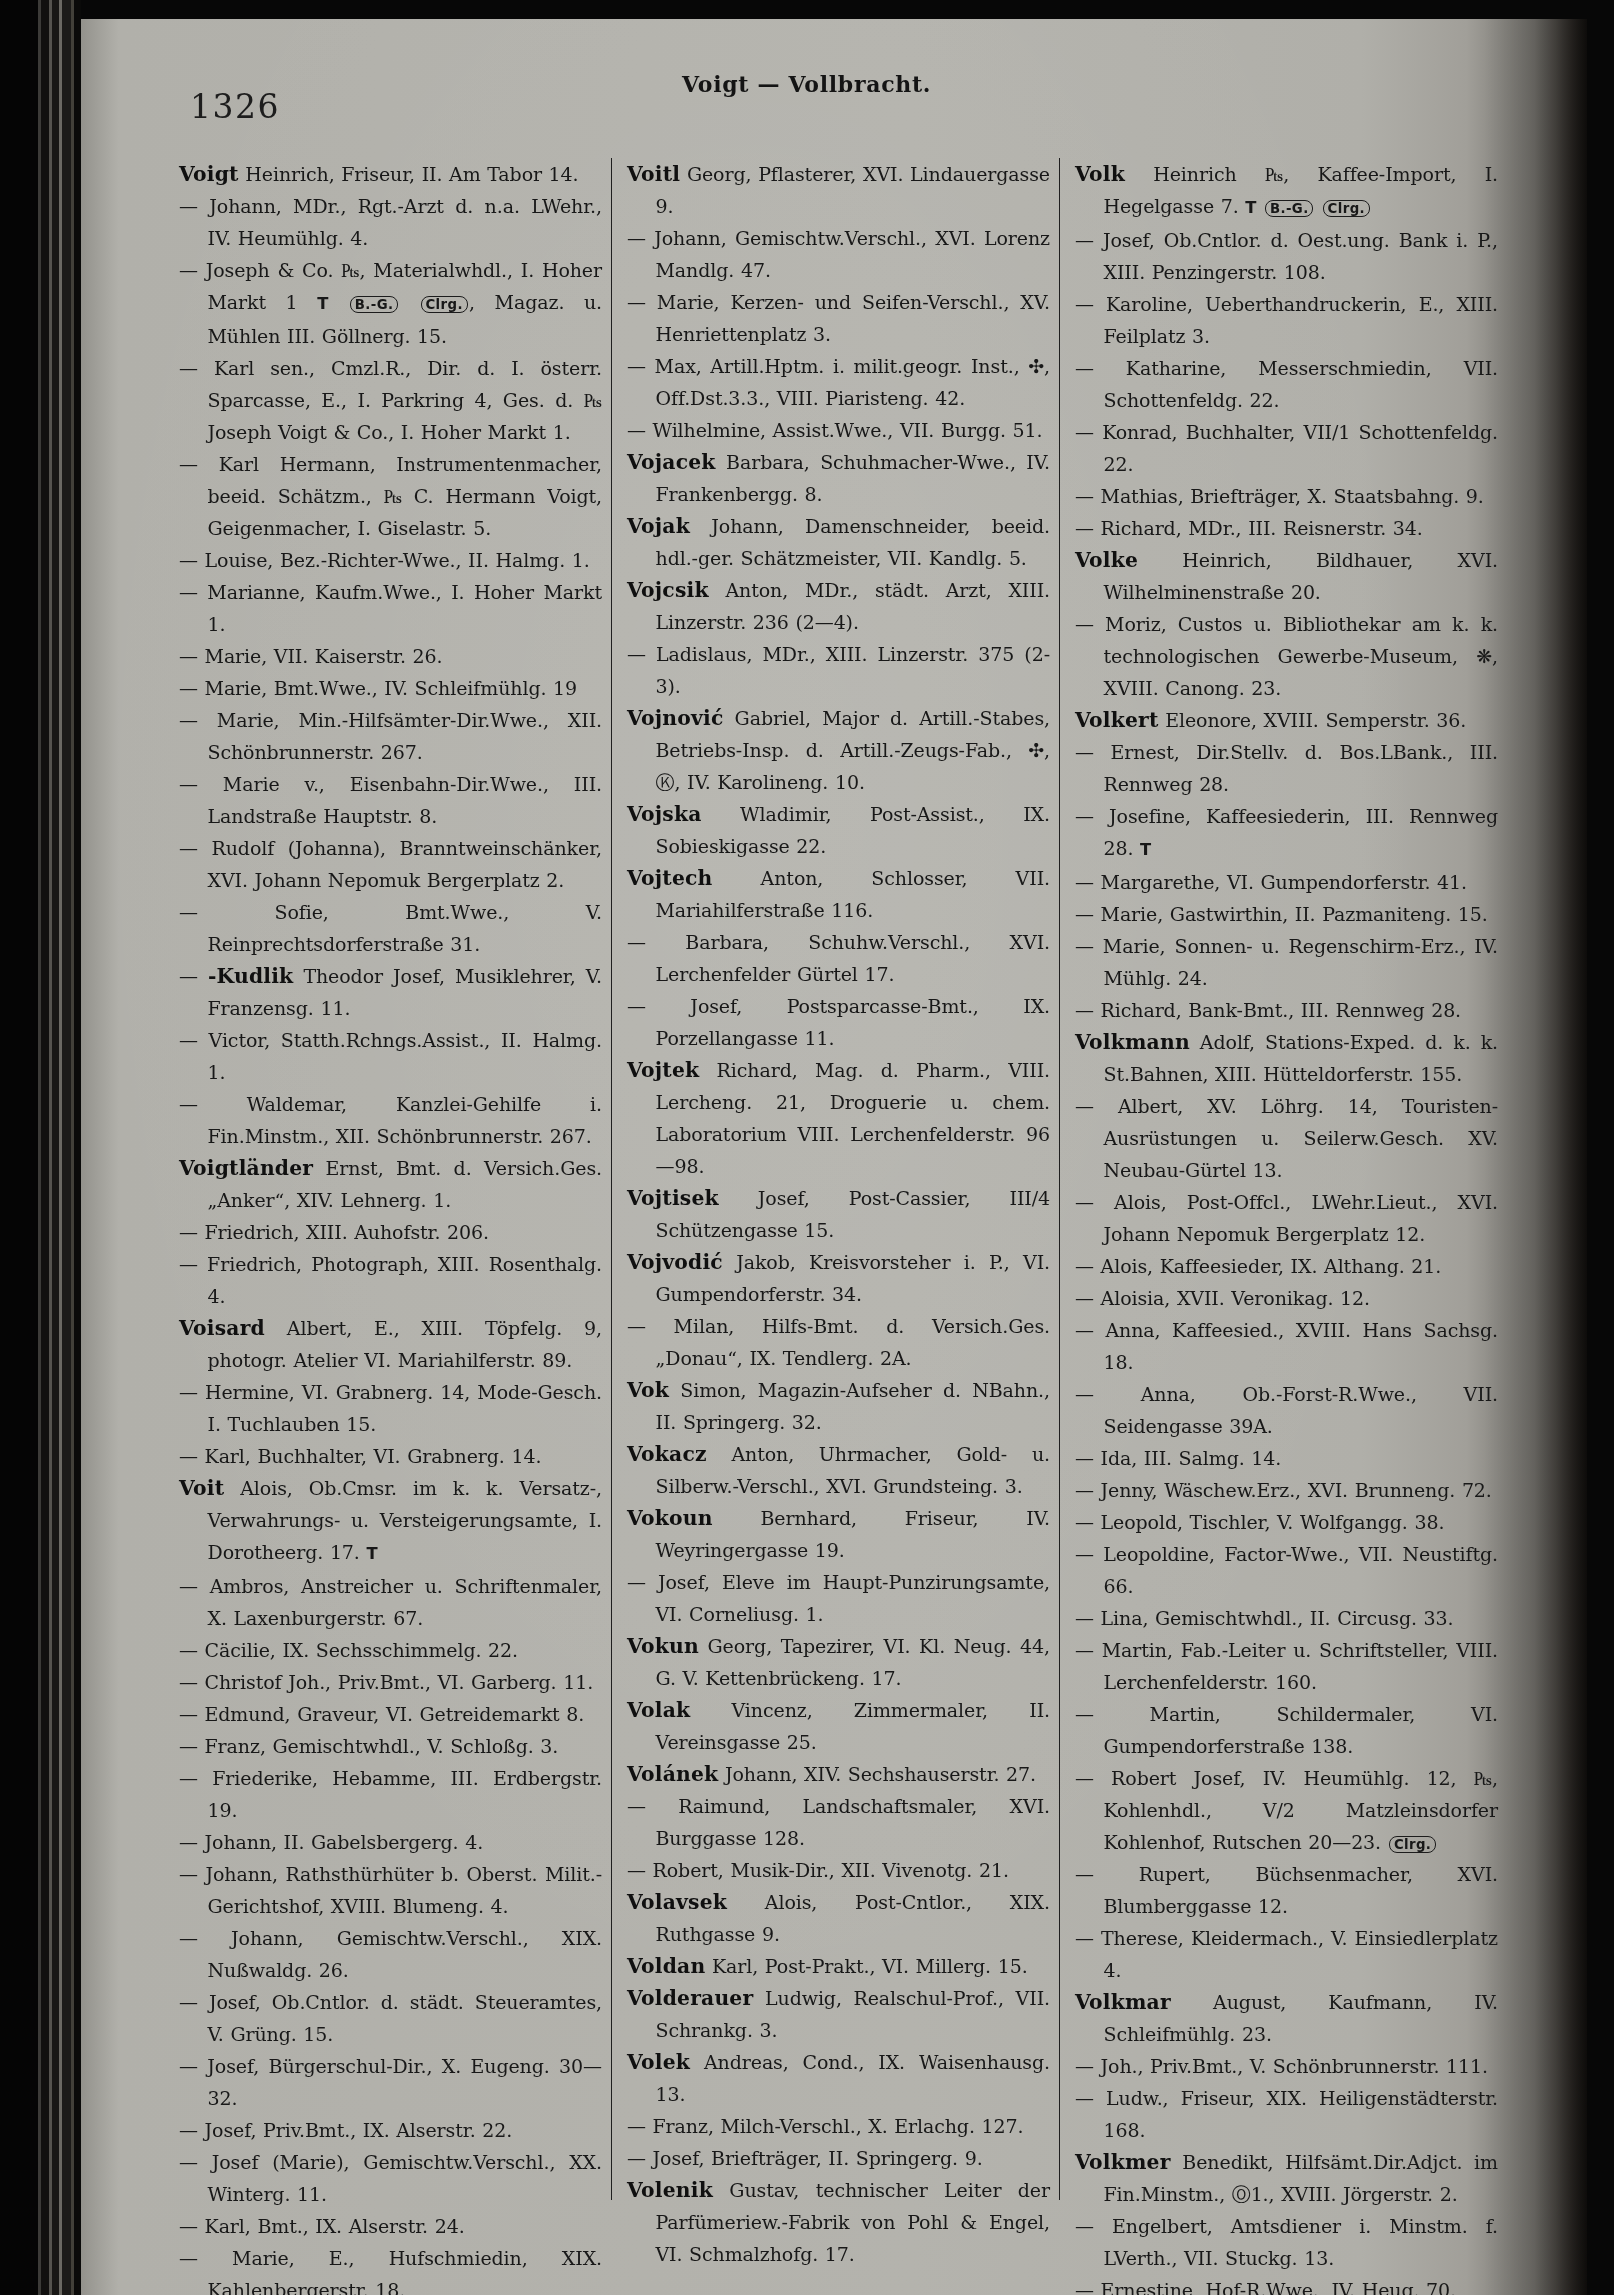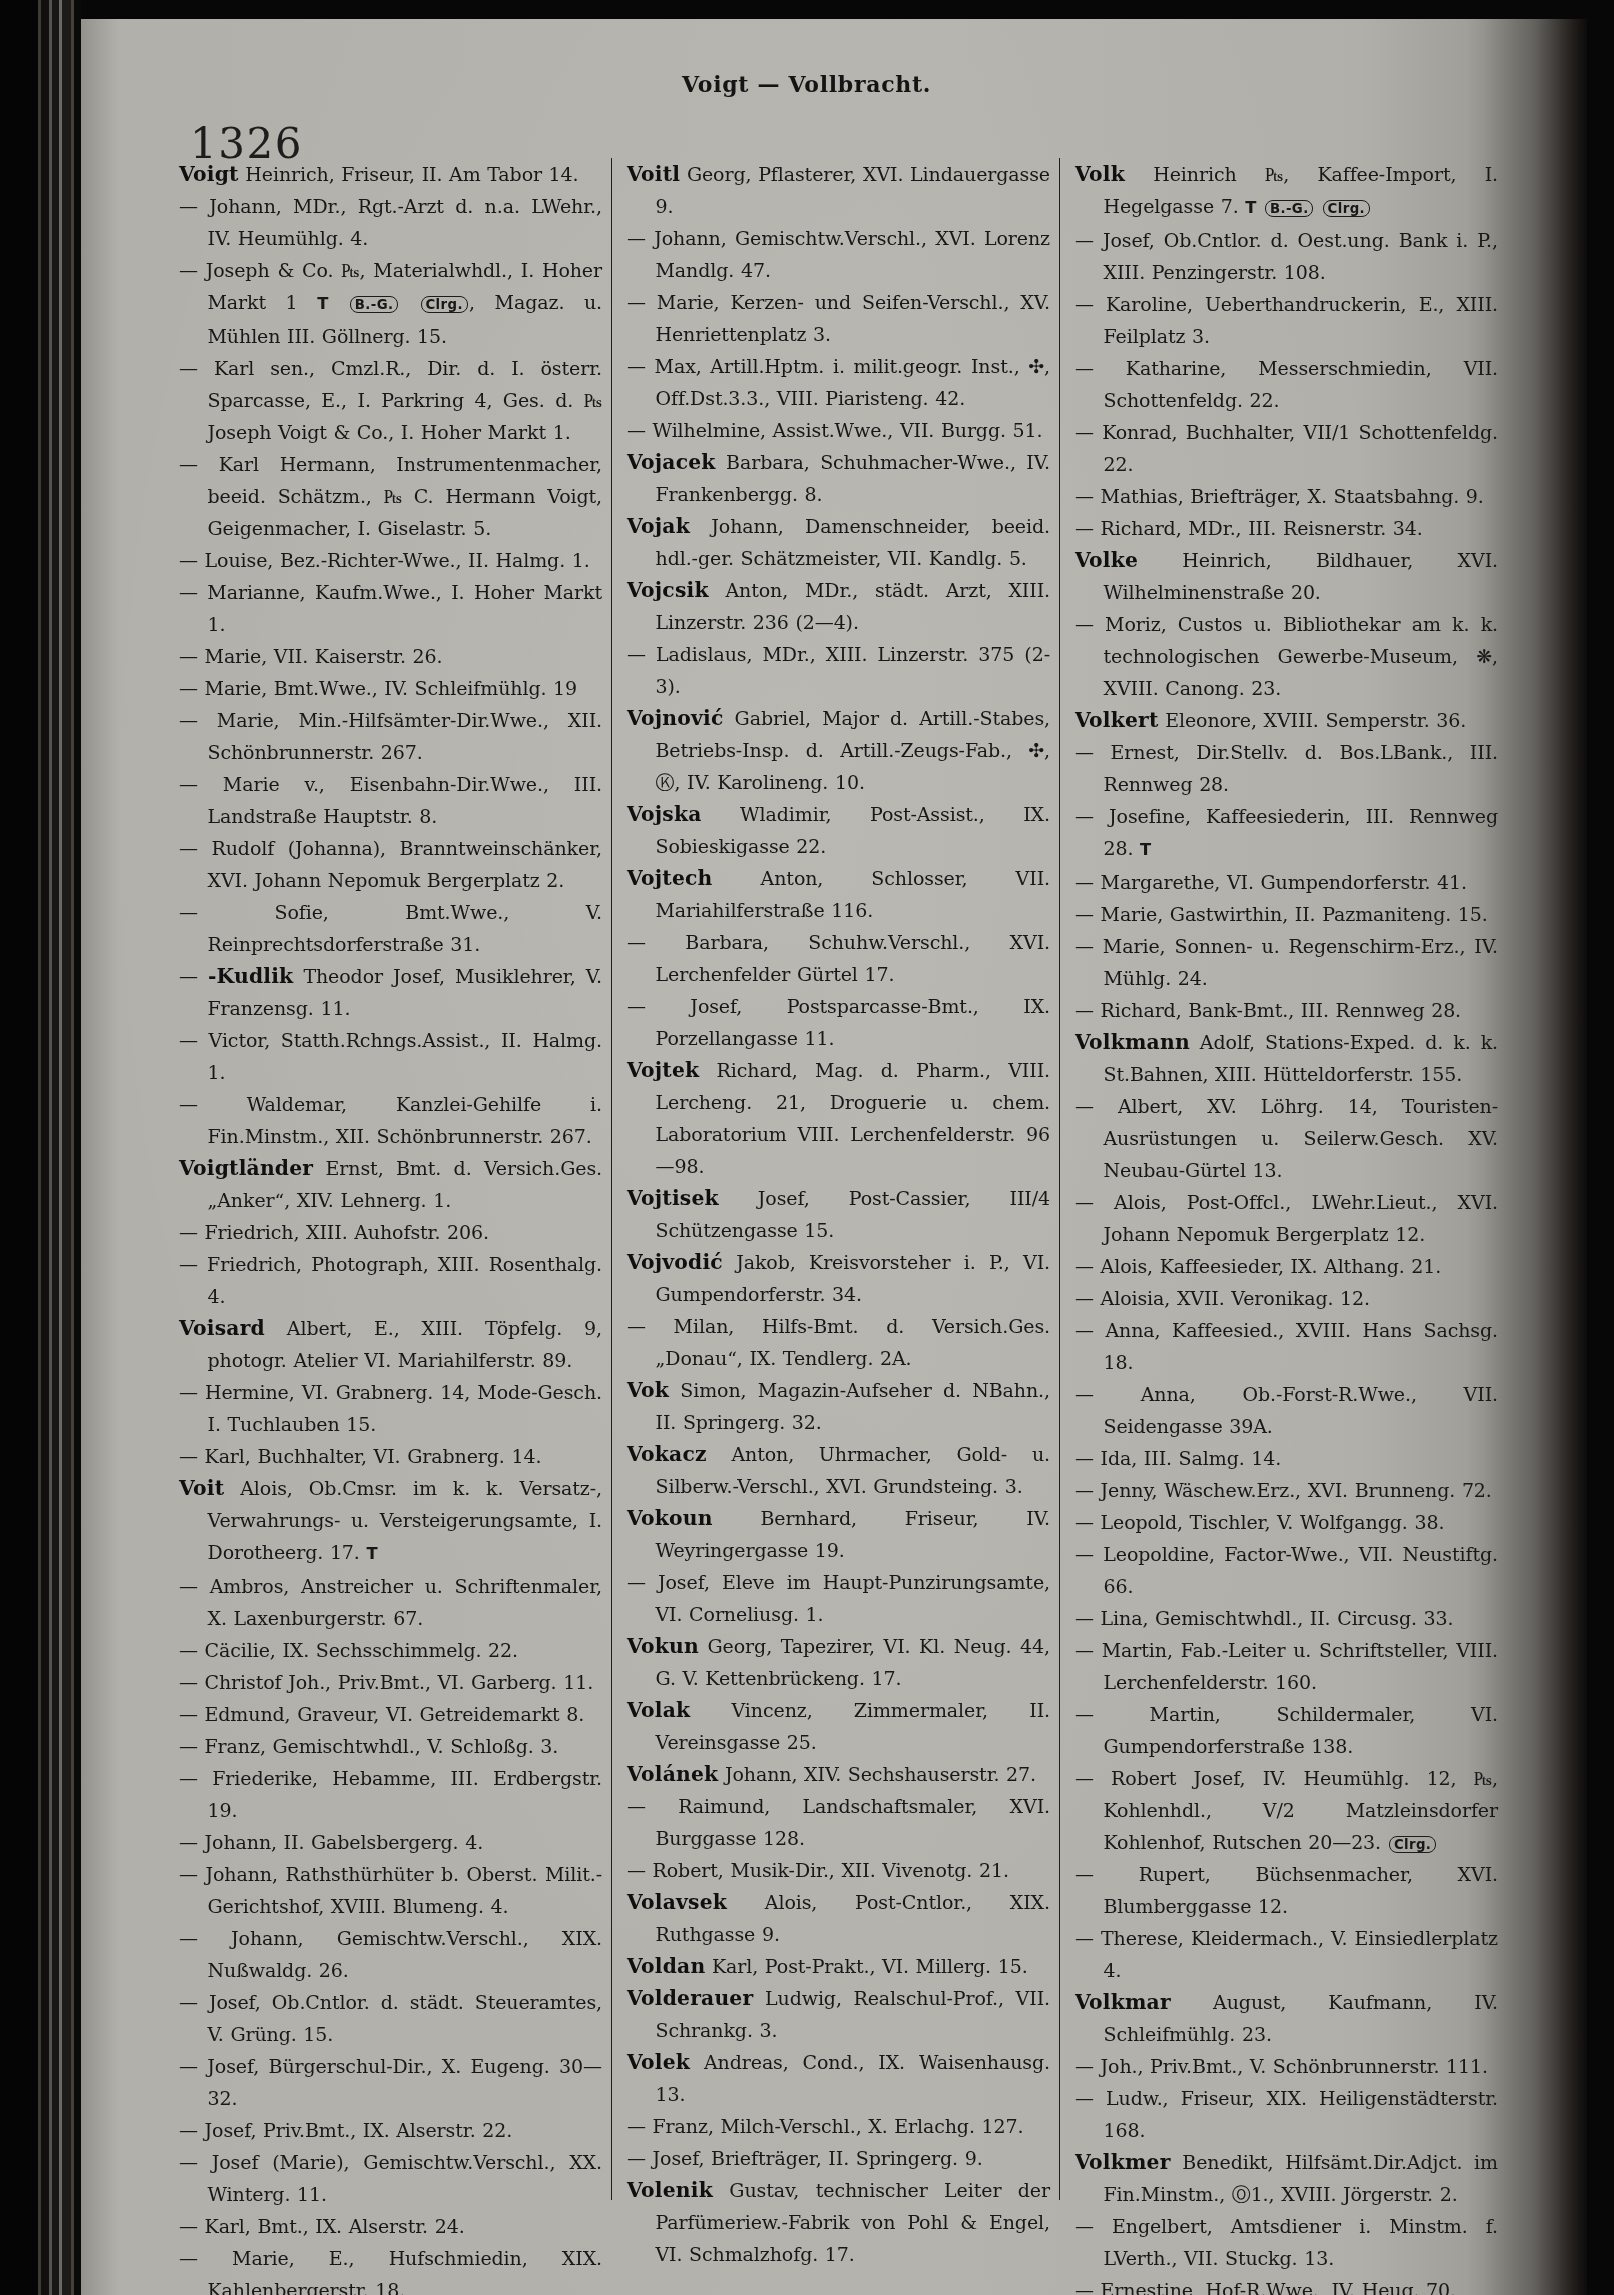--- a/index.html
+++ b/index.html
@@ -27,21 +27,21 @@
     color:#191919;
   }
   .page::after{ 
     content:"";position:absolute;right:0;bottom:0;width:103px;height:100%;
     background:linear-gradient(90deg,rgba(0,0,0,0),rgba(0,0,0,.18) 70%,rgba(0,0,0,.45));
     pointer-events:none;
   }
   .header{position:relative;height:111px;}
   .page-number{
     position:absolute;left:109px;top:68px;
-    font-size:42px;letter-spacing:1.5px;color:#1d1d1d;margin-top:32px;
+    font-size:33px;letter-spacing:1.5px;color:#1d1d1d;
   }
   .page-title{
     position:absolute;left:50%;top:52px;transform:translateX(-61%);
     font-size:22px;font-weight:bold;letter-spacing:0.7px;color:#141414;
     white-space:nowrap;
   }
   .cols{
     position:absolute;left:98px;right:80px;top:139px;bottom:95px;
     display:flex;
   }

